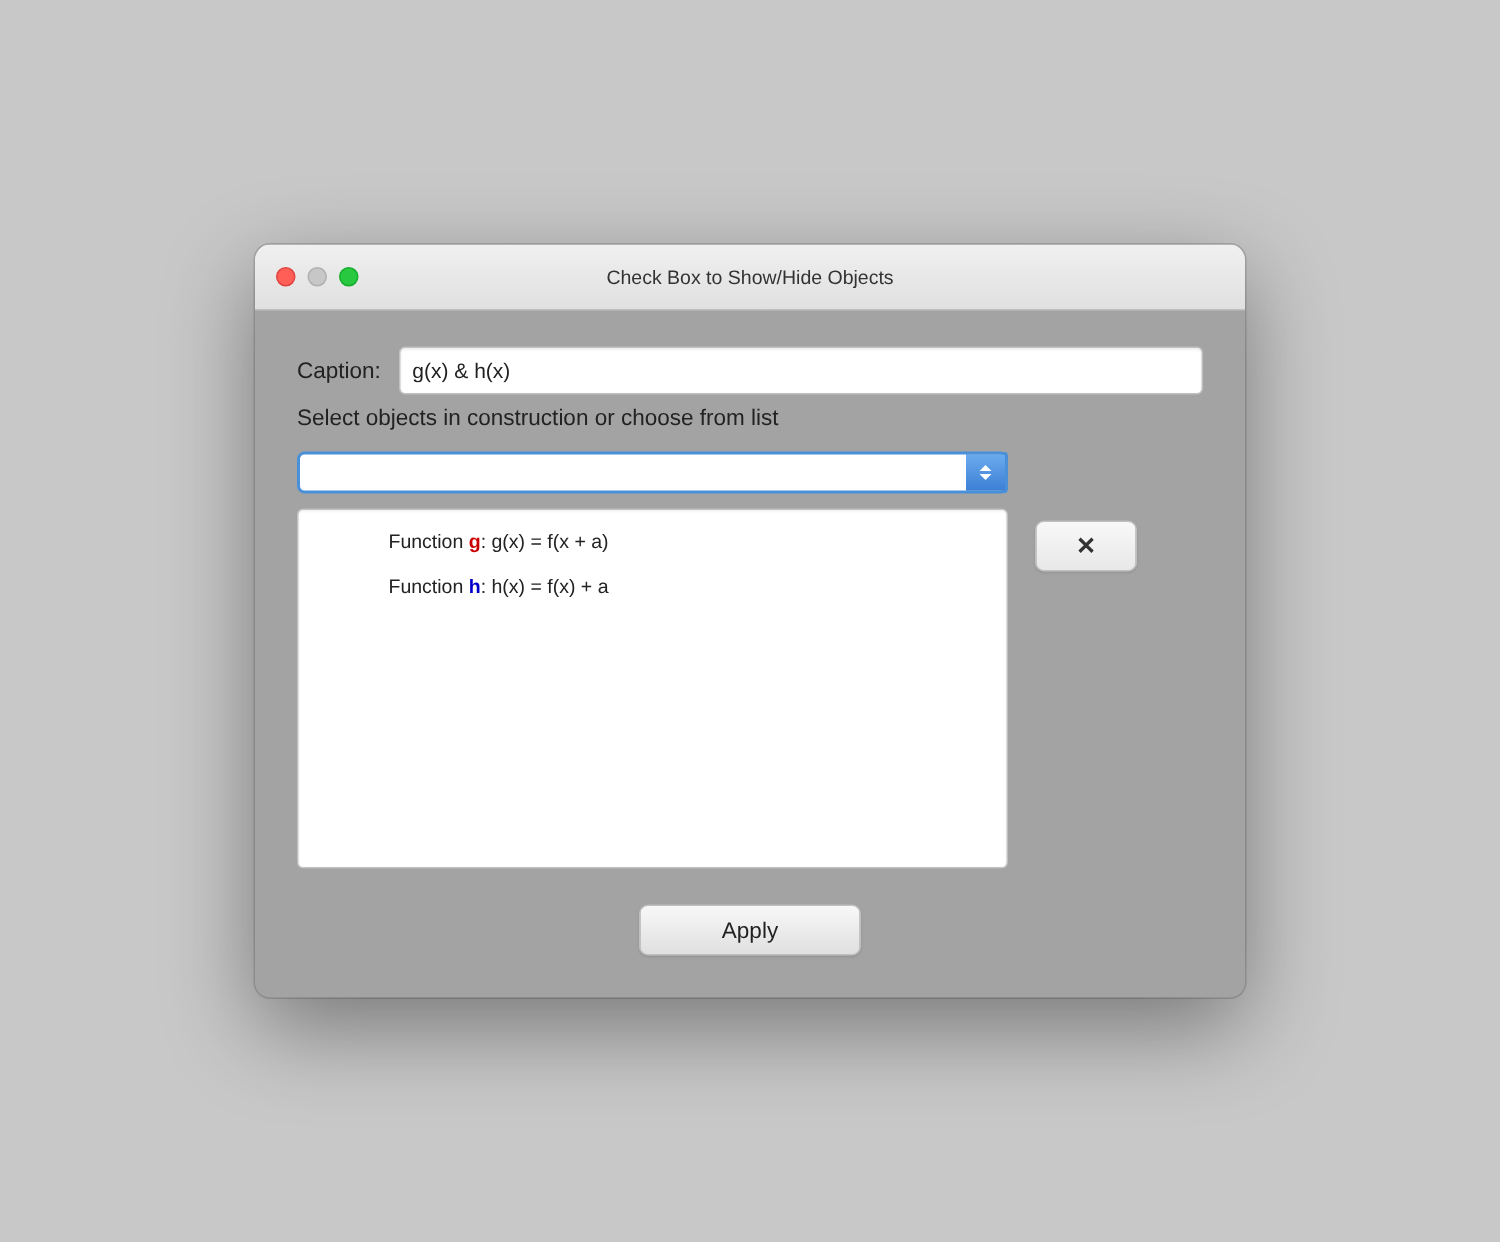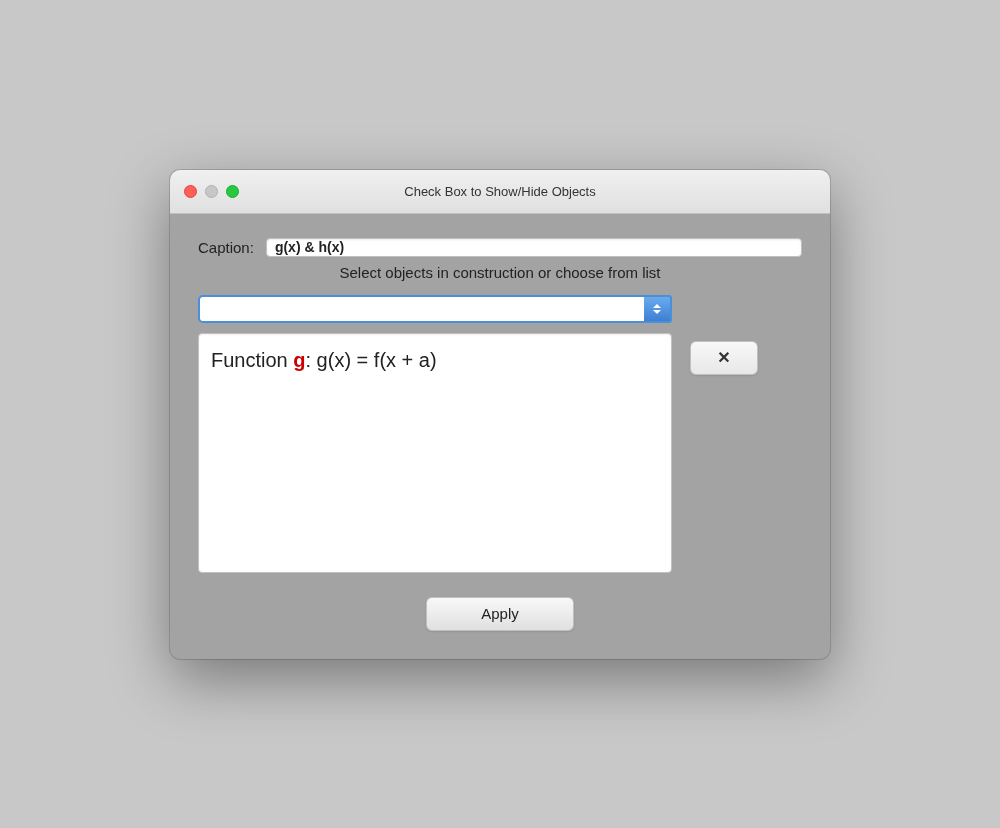--- a/index.html
+++ b/index.html
@@ -87,37 +87,35 @@
 
     .caption-label {
       font-size: 15px;
       font-weight: 400;
       color: #222;
       white-space: nowrap;
     }
 
     .caption-input {
       flex: 1;
-      height: 19px;
+      height: 32px;
       border: 1px solid #c0c0c0;
       border-radius: 4px;
       background: white;
       padding: 0 8px;
       font-size: 14px;
       color: #222;
       outline: none;
       box-shadow: inset 0 1px 2px rgba(0,0,0,0.08);
-      font-weight: bold;
     }
 
     .instruction-text {
       font-size: 15px;
       color: #222;
       margin-bottom: 14px;
-      text-align: center;
     }
 
     .select-row {
       display: flex;
       align-items: center;
       margin-bottom: 10px;
     }
 
     .combo-select {
       width: 474px;
@@ -188,24 +186,25 @@
       background: white;
       border: 1px solid #c0c0c0;
       border-radius: 4px;
       padding: 6px 0;
       overflow-y: auto;
       box-shadow: inset 0 1px 2px rgba(0,0,0,0.06);
     }
 
     .list-item {
       padding: 5px 12px;
-      font-size: 20px;
+      font-size: 13px;
       color: #222;
       line-height: 1.5;
       cursor: pointer;
+      margin-left: 48px;
     }
 
     .function-name-g {
       color: #cc0000;
       font-weight: bold;
     }
 
     .function-name-h {
       color: #0000cc;
       font-weight: bold;
@@ -274,20 +273,23 @@
         <input class="combo-select" type="text" style="">
         <div class="combo-arrow"></div>
       </div>
     </div>
 
     <div class="list-and-button">
       <div class="list-box">
         <div class="list-item">
           <span>Function </span><span class="function-name-g">g</span><span>: g(x) = f(x + a)</span>
         </div>
+        <div class="list-item">
+          <span>Function </span><span class="function-name-h">h</span><span>: h(x) = f(x) + a</span>
+        </div>
       </div>
       <button class="remove-button">✕</button>
     </div>
 
     <div class="button-row">
       <button class="action-button">Apply</button>
     </div>
 
   </div>
 </div>

